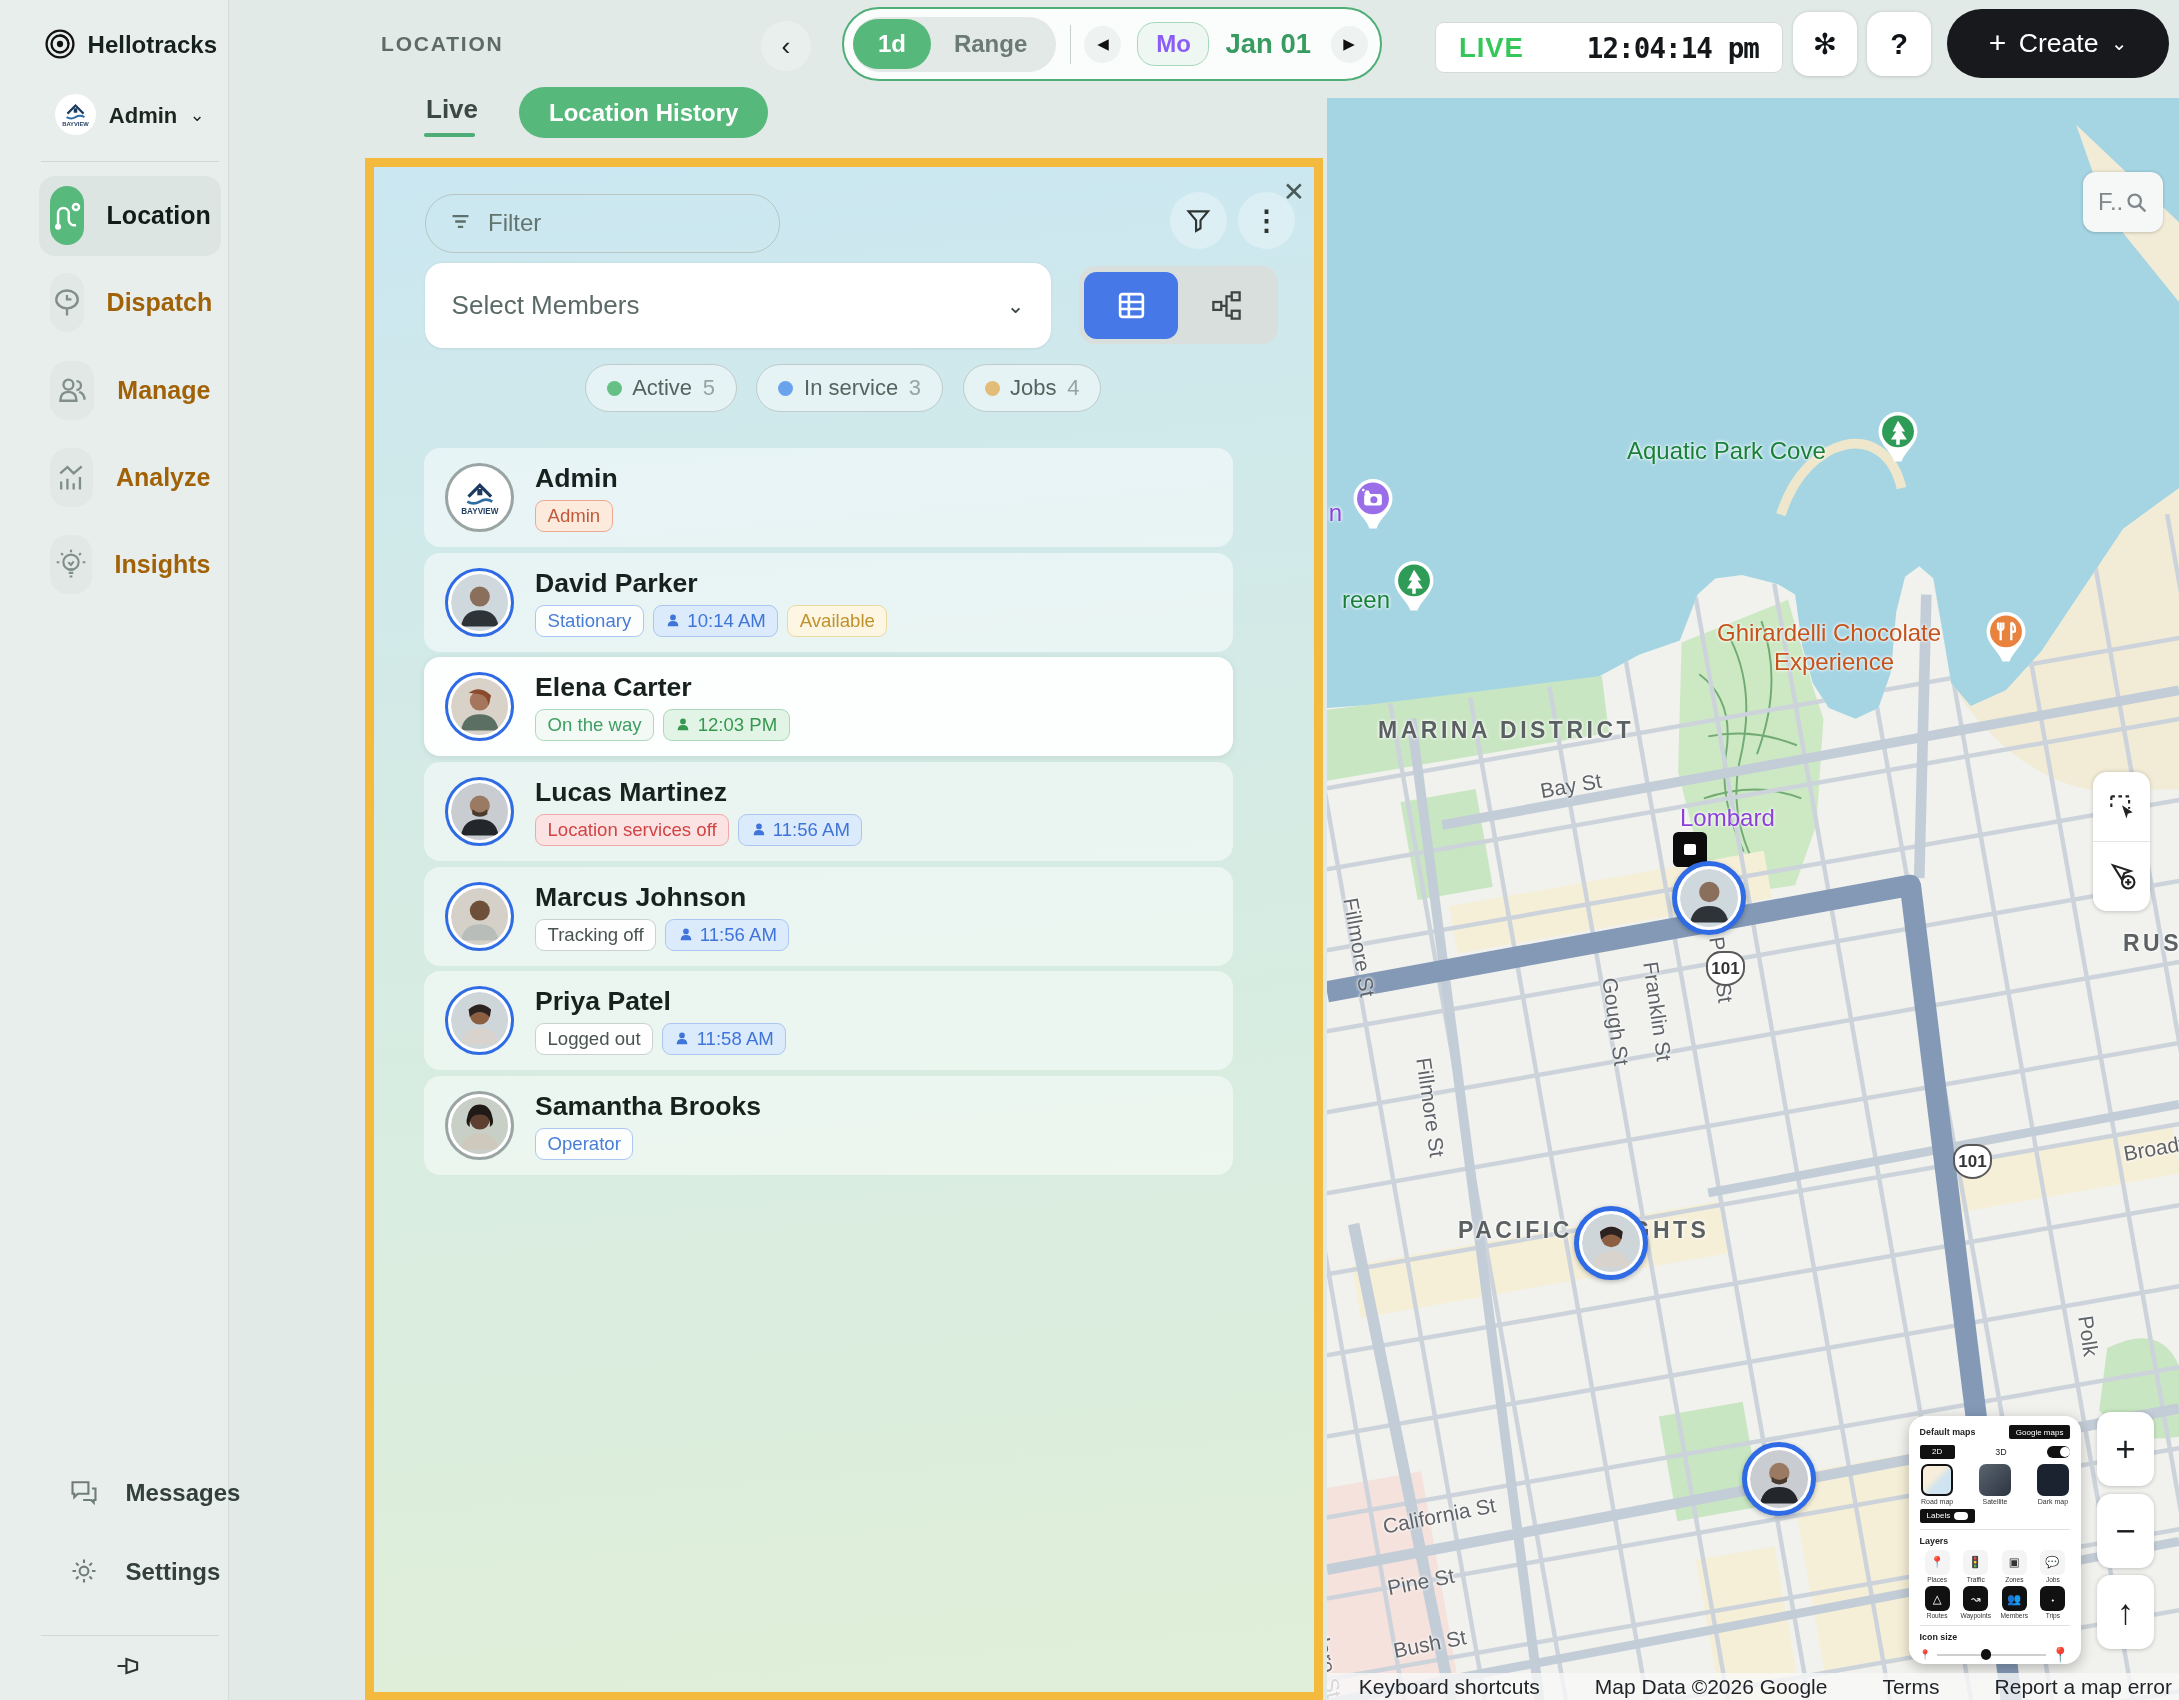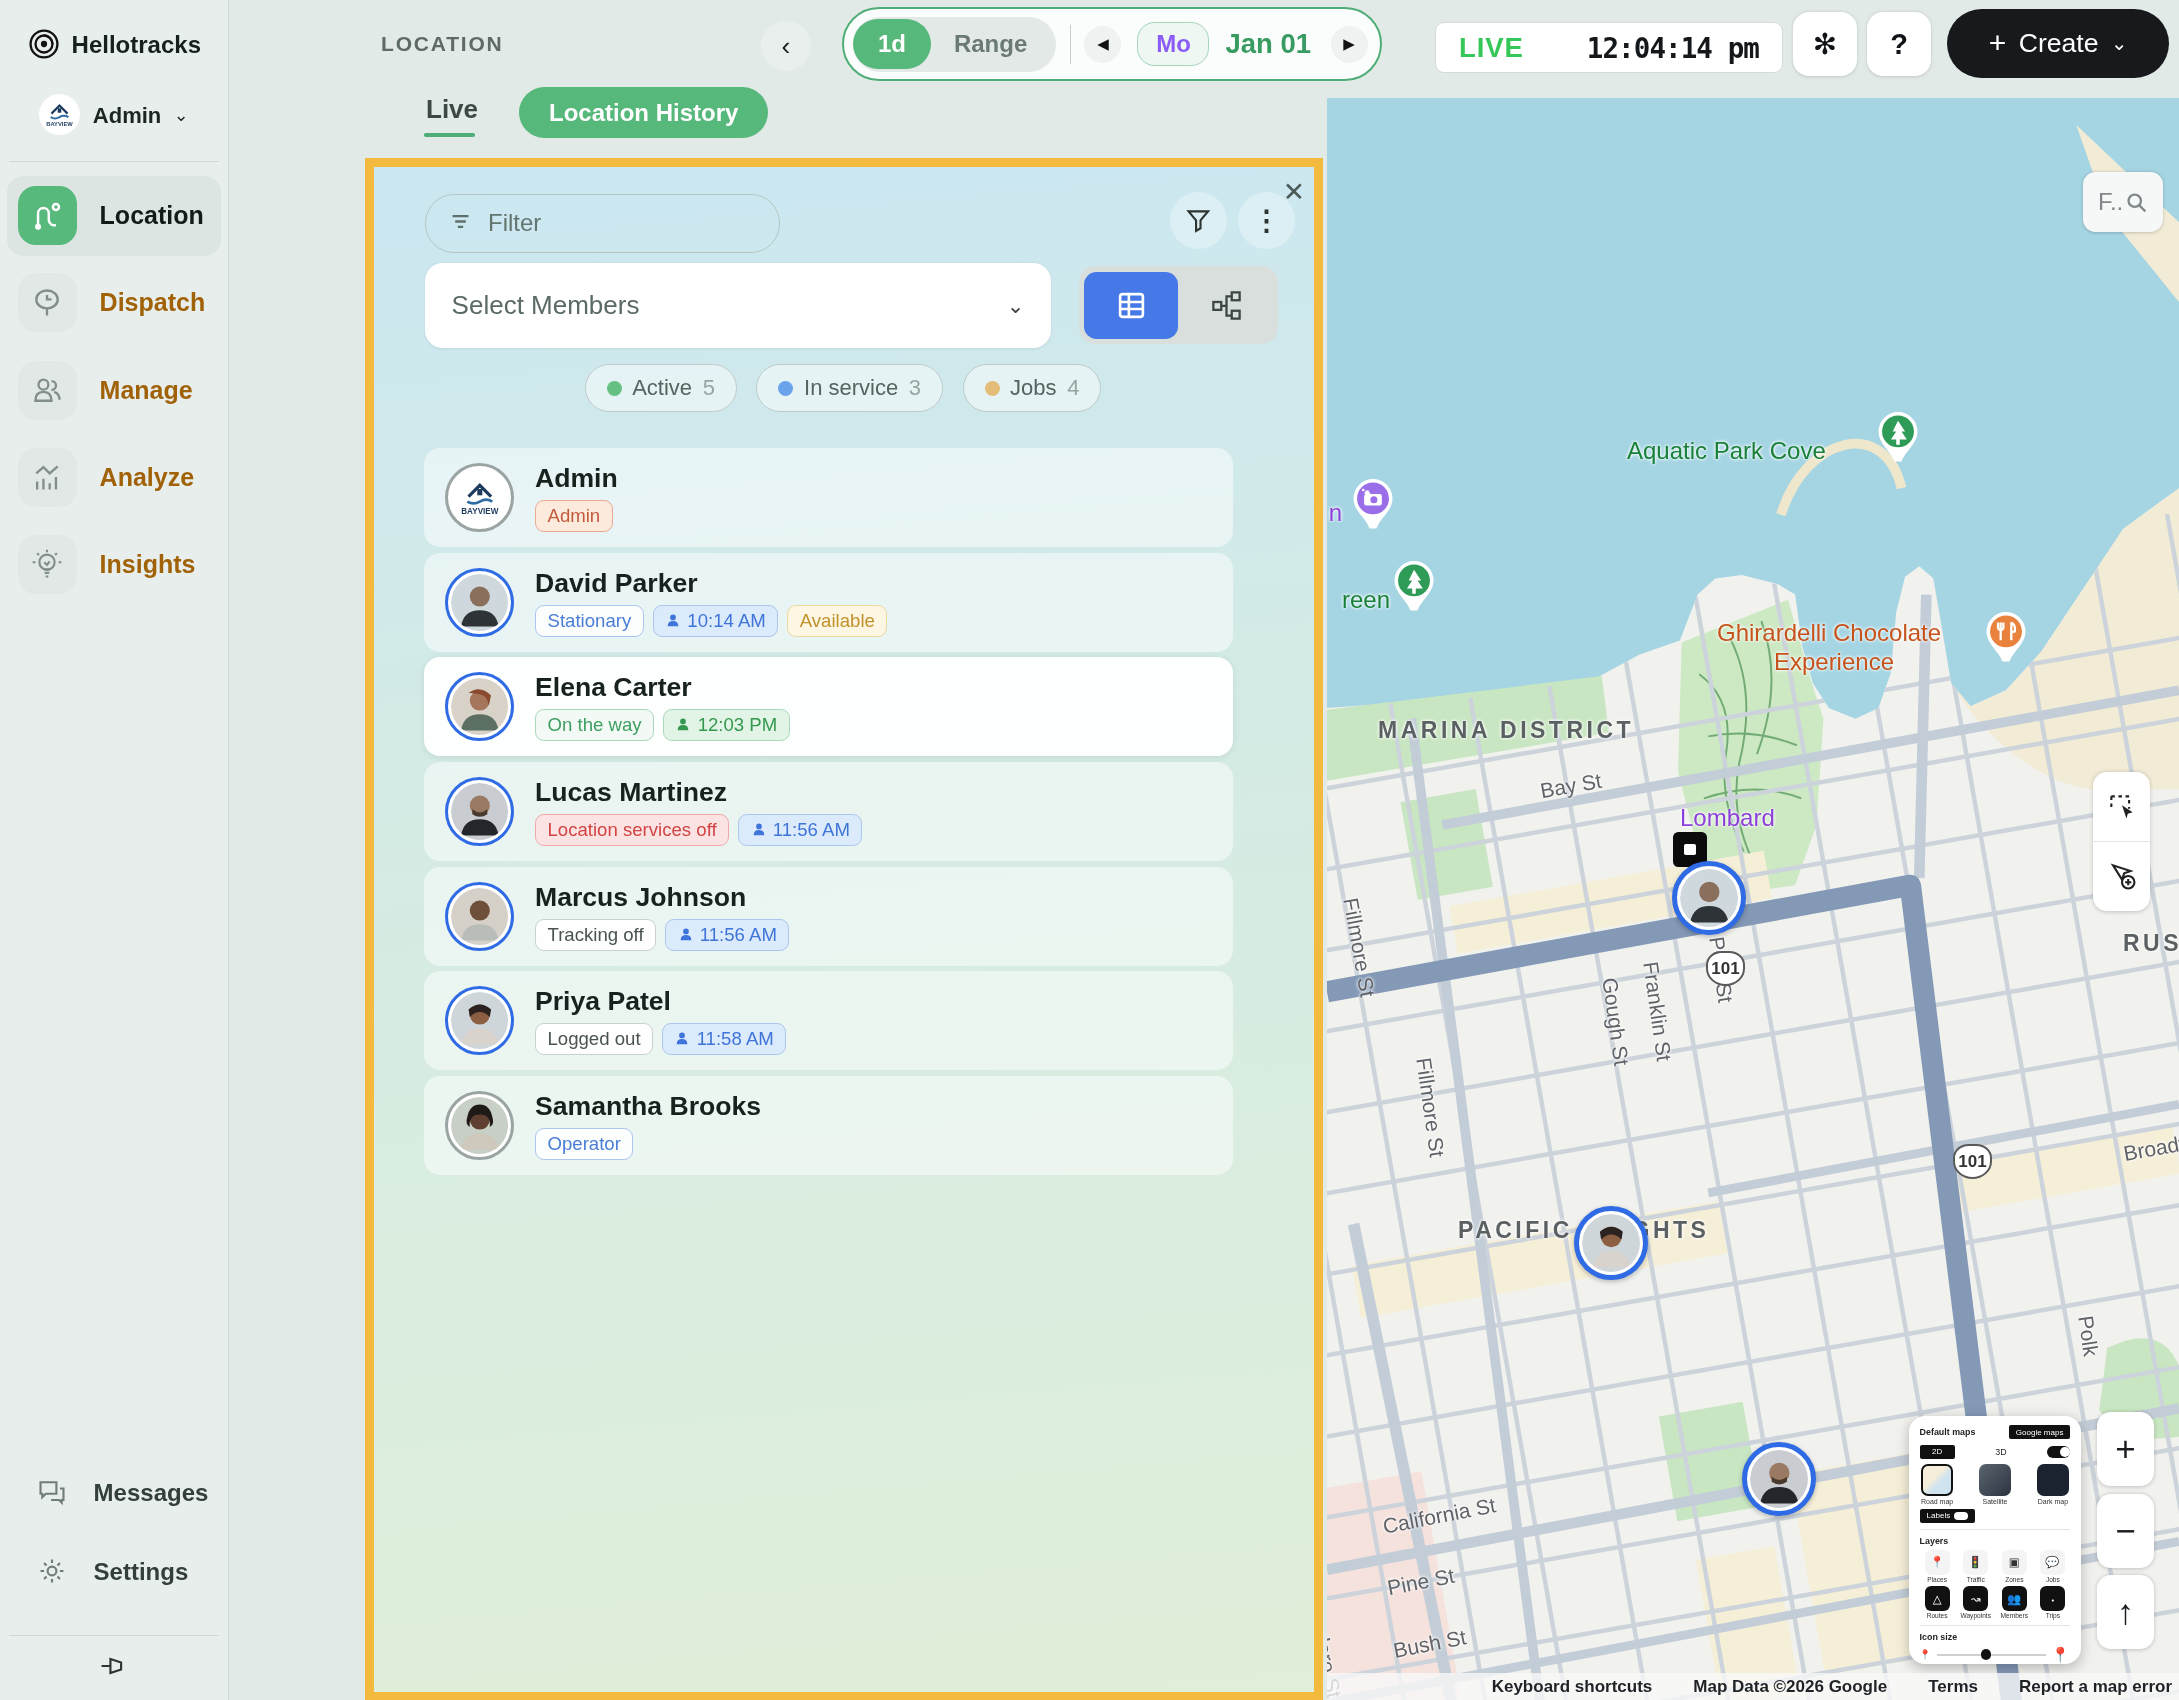--- a/index.html
+++ b/index.html
@@ -2,21 +2,21 @@
 <html style="font-size:14px"><head>
 <meta charset="utf-8">
 <style>
   * { margin:0; padding:0; box-sizing:border-box; }
   html,body { width:2179px; height:1701px; overflow:hidden; }
   body { font-family:"Liberation Sans", sans-serif; background:#e2eae8; position:relative; }
   .abs { position:absolute; }
 
   
   .sidebar { position:absolute; left:0; top:0; width:229px; height:1701px;
-             background:#e8eeec; border-right:0.9px solid #d3dbd8; display:flex; flex-direction:column; }
+             background:#e8eeec; border-right:0.9px solid #d3dbd8; display:flex; flex-direction:column;padding-left:32px; }
   .brand-row { display:flex; align-items:center; justify-content:center; gap:10.6px; margin-top:26.6px; }
   .brand-name { font-size:24px; font-weight:700; color:#16211d; }
   .account-row { display:flex; align-items:center; justify-content:center; gap:12.4px; margin-top:30px; }
   .account-name { font-size:22px; font-weight:600; color:#1b2620; }
   .chev { font-size:17.7px; color:#222; }
   .side-div { height:0.9px; background:#cfd8d5; margin:23px 8.9px 0 8.9px; }
   .nav { margin-top:10.6px; display:flex; flex-direction:column; }
   .nav-item { display:flex; align-items:center; gap:23px; margin:3.5px 7px; padding:10.6px; border-radius:16px; }
   .nav-item.active { background:#dde5e2; }
   .nav-tile { width:59px; height:59px; border-radius:17.7px; background:#e1e8e5; display:flex; align-items:center; justify-content:center; }
@@ -133,22 +133,22 @@
                 box-shadow:0 0.9px 3.5px rgba(0,0,0,.2); display:flex; align-items:center; justify-content:center; gap:1.8px;
                 color:#80888c; font-size:24px; }
   .ctl-stack { position:absolute; left:766px; top:674px; width:57px; background:#fff; border-radius:14px;
                box-shadow:0 0.9px 4.4px rgba(0,0,0,.2); display:flex; flex-direction:column; }
   .ctl-btn { height:69px; display:flex; align-items:center; justify-content:center; }
   .ctl-div { height:0.9px; background:#e4e4e4; }
   .zoom-btn { position:absolute; left:770px; width:57px; height:74px; background:#fff; border-radius:14px;
               box-shadow:0 0.9px 4.4px rgba(0,0,0,.2); display:flex; align-items:center; justify-content:center;
               font-size:35px; color:#1b1f23; }
   .attr-bar { position:absolute; left:0; bottom:0; width:852px; height:28px; background:rgba(248,249,248,.78);
-              display:flex; align-items:center; justify-content:flex-end; gap:41px; padding-right:7px;
-              font-size:17px; color:#1f2327;font-weight:bold; }
+              display:flex; align-items:center; justify-content:flex-end; gap:55px; padding-right:7px;
+              font-size:21px; color:#1f2327; }
 
   
   .mapset { position:absolute; left:582px; top:1318px; width:172px; height:248px; background:#fff; border-radius:16px;
             box-shadow:0 3.5px 12.4px rgba(0,0,0,.25); padding:8.9px 10.6px; font-size:8.9px; color:#222; }
   .ms-row { display:flex; align-items:center; justify-content:space-between; }
   .ms-title { font-weight:700; font-size:8.9px; }
   .ms-pill { background:#111; color:#fff; border-radius:2px; padding:2.7px 7px; font-size:8px; }
   .ms-thumbs { display:flex; justify-content:space-between; margin-top:5.3px; }
   .ms-thumb { width:35px; text-align:center; font-size:7px; color:#333; }
   .ms-thumb .sq { width:32px; height:32px; border-radius:7px; margin:0 auto 1.8px auto; }

